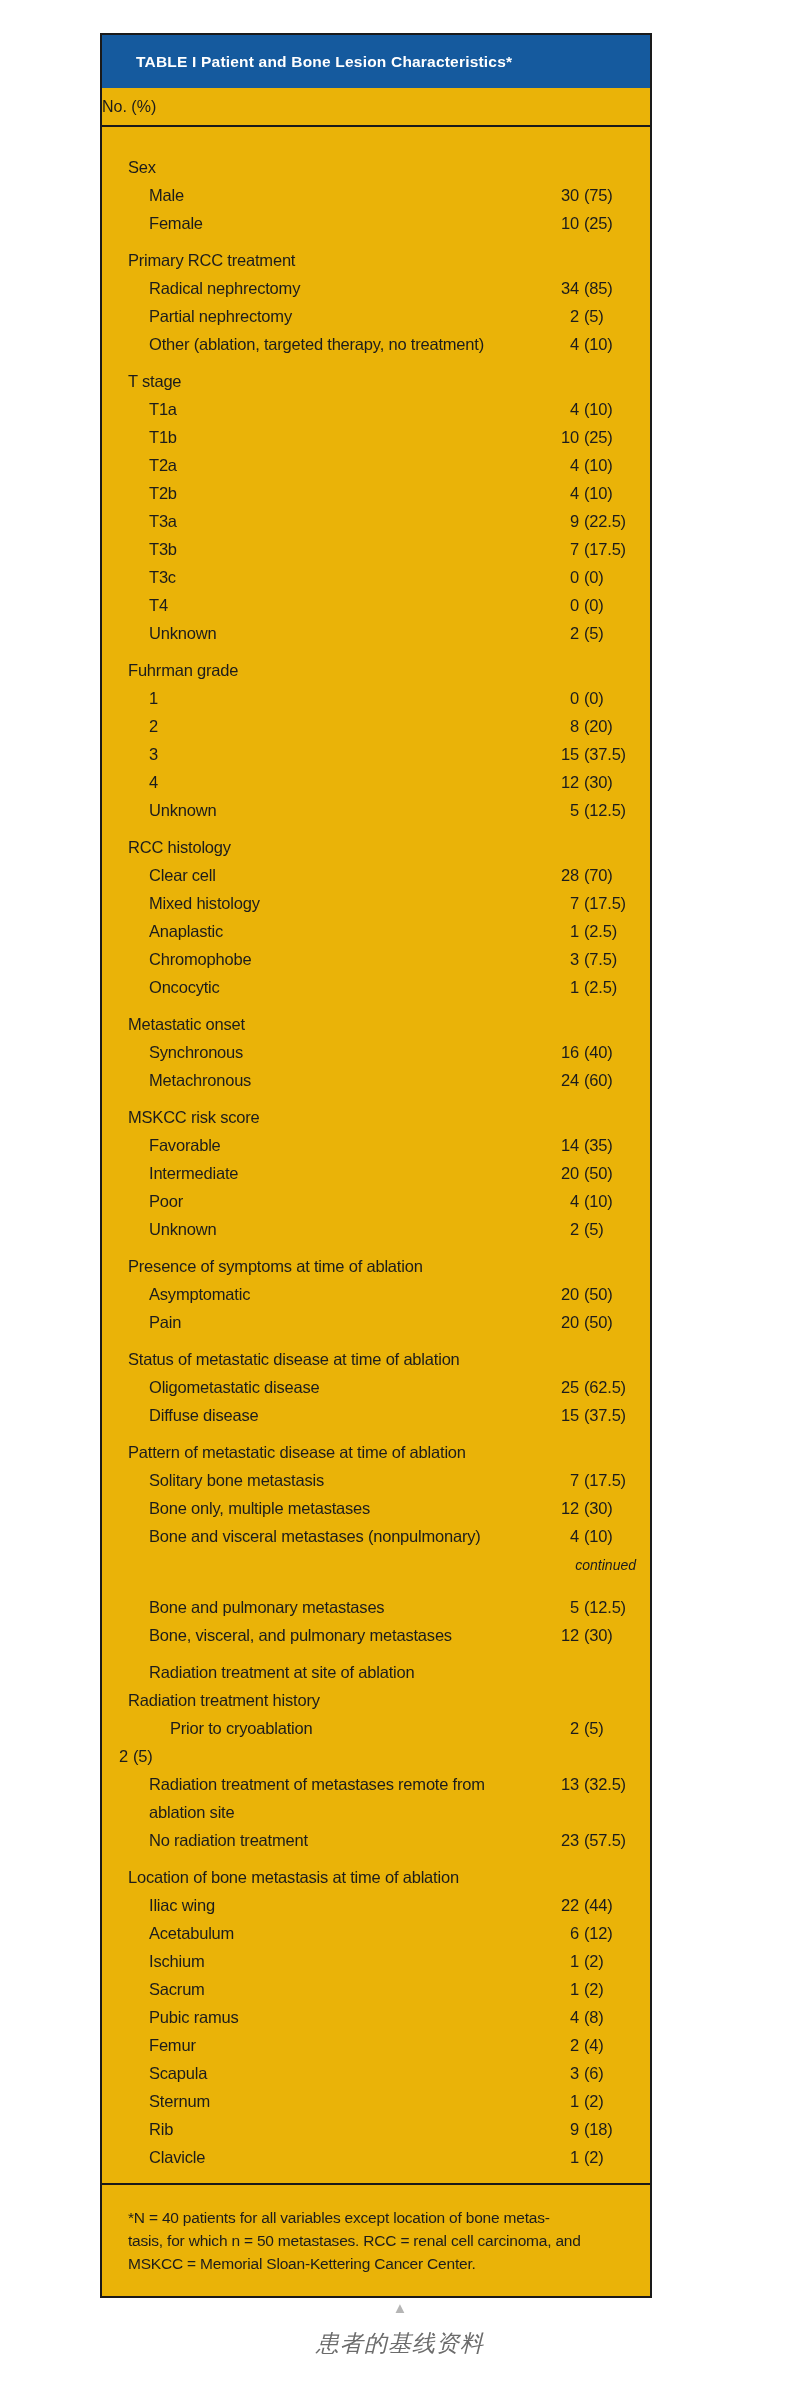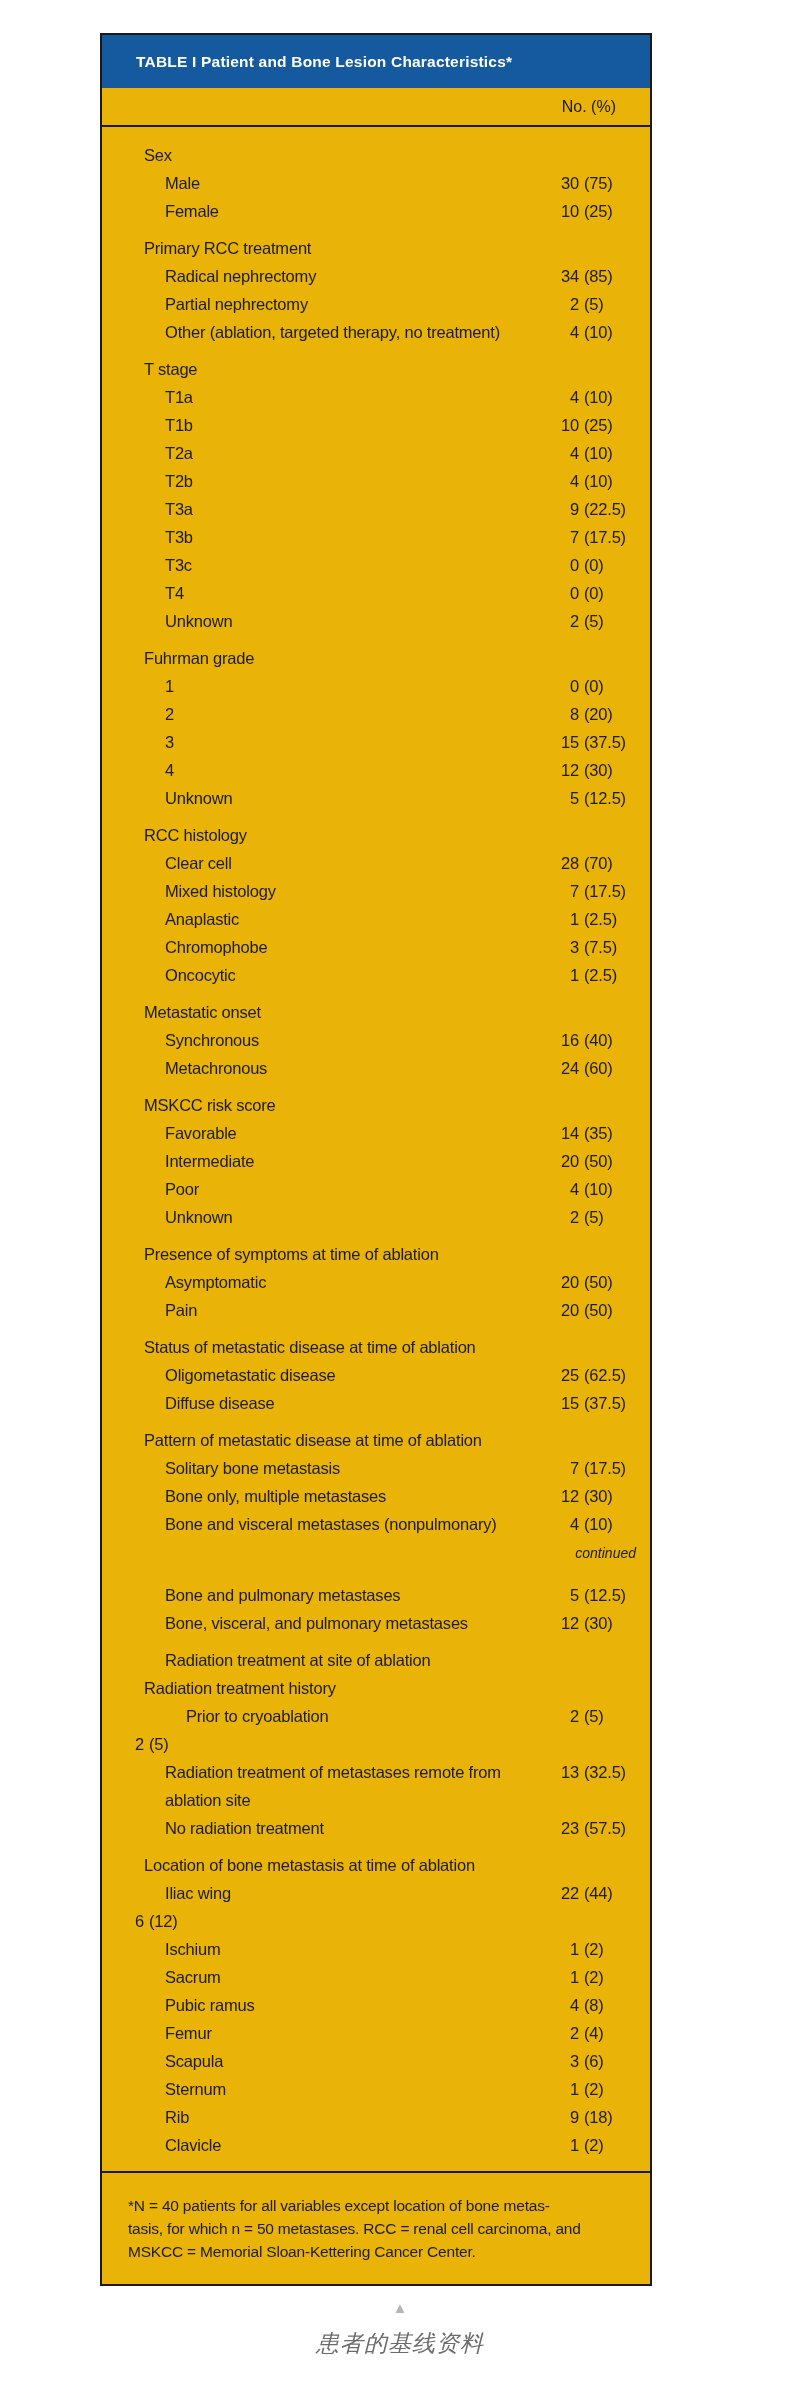--- a/index.html
+++ b/index.html
@@ -18,24 +18,24 @@
   .table{
     position:absolute;left:100px;top:33px;width:552px;
     border:2px solid var(--border);background:#eab308;box-sizing:border-box;
   }
   .titlebar{
     height:53px;background:var(--header-bg);color:var(--header-text);
     display:flex;align-items:center;padding-left:34px;
     font-size:15.5px;font-weight:bold;letter-spacing:0.2px;
   }
   .colhead{
-    height:37px;display:flex;align-items:center;justify-content:flex-end;
+    height:37px;display:flex;align-items:center;justify-content:flex-start;
     padding-right:34px;font-size:16px;border-bottom:2px solid var(--border);
   }
-  .tbody{padding:14px 0 12px 0;margin-left:16px;}
+  .tbody{padding:26px 0 12px 0;}
   .section{margin-top:9px;}
   .section:first-child{margin-top:0;}
   .row{
     display:flex;align-items:flex-start;line-height:28px;font-size:16.5px;
     padding-right:12px;letter-spacing:-0.2px;
   }
   .lbl{flex:1;white-space:pre-line;}
   .ind0{padding-left:26px;}
   .ind1{padding-left:47px;}
   .ind2{padding-left:68px;}
@@ -433,20 +433,21 @@
             <span class="lbl ind0">Location of bone metastasis at time of ablation</span>
           </div>
           <div class="row">
             <span class="lbl ind1">Iliac wing</span>
             <span class="val">
               <span class="count">22</span>
               <span class="pct">(44)</span>
             </span>
           </div>
           <div class="row">
+            <span class="lbl ind1">Acetabulum</span>
             <span class="val">
               <span class="count">6</span>
               <span class="pct">(12)</span>
             </span>
           </div>
           <div class="row">
             <span class="lbl ind1">Ischium</span>
             <span class="val">
               <span class="count">1</span>
               <span class="pct">(2)</span>

